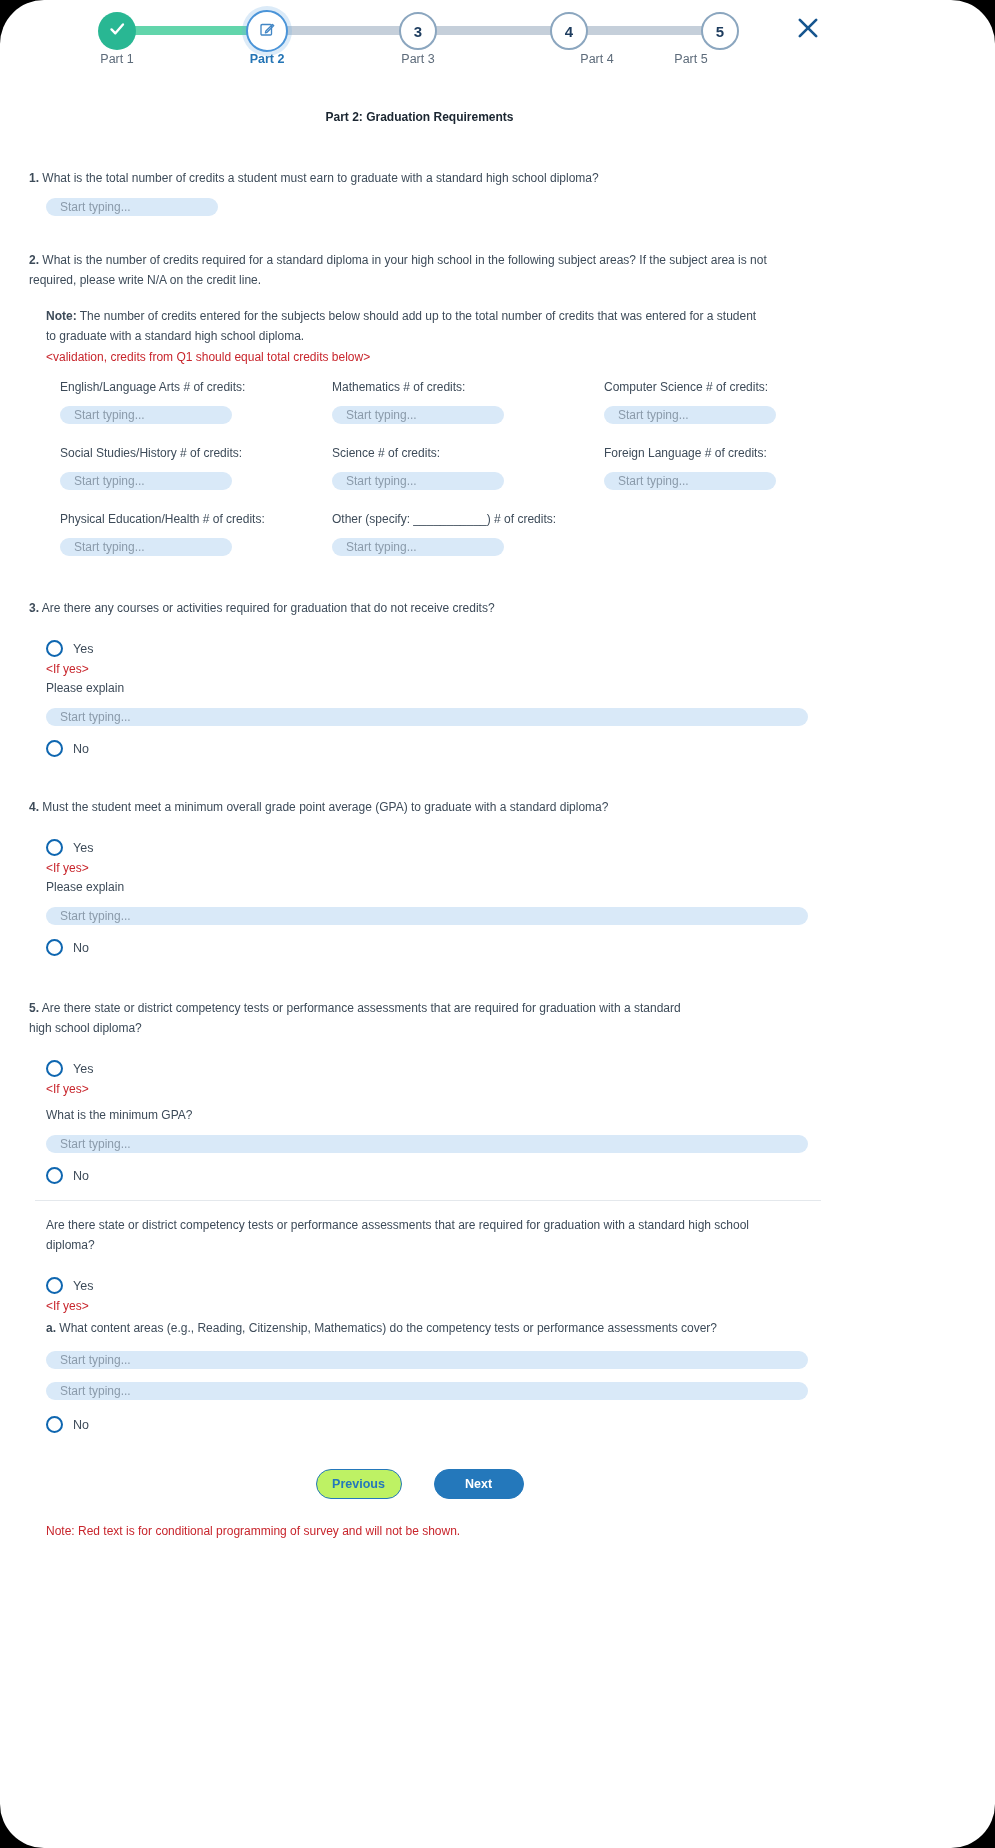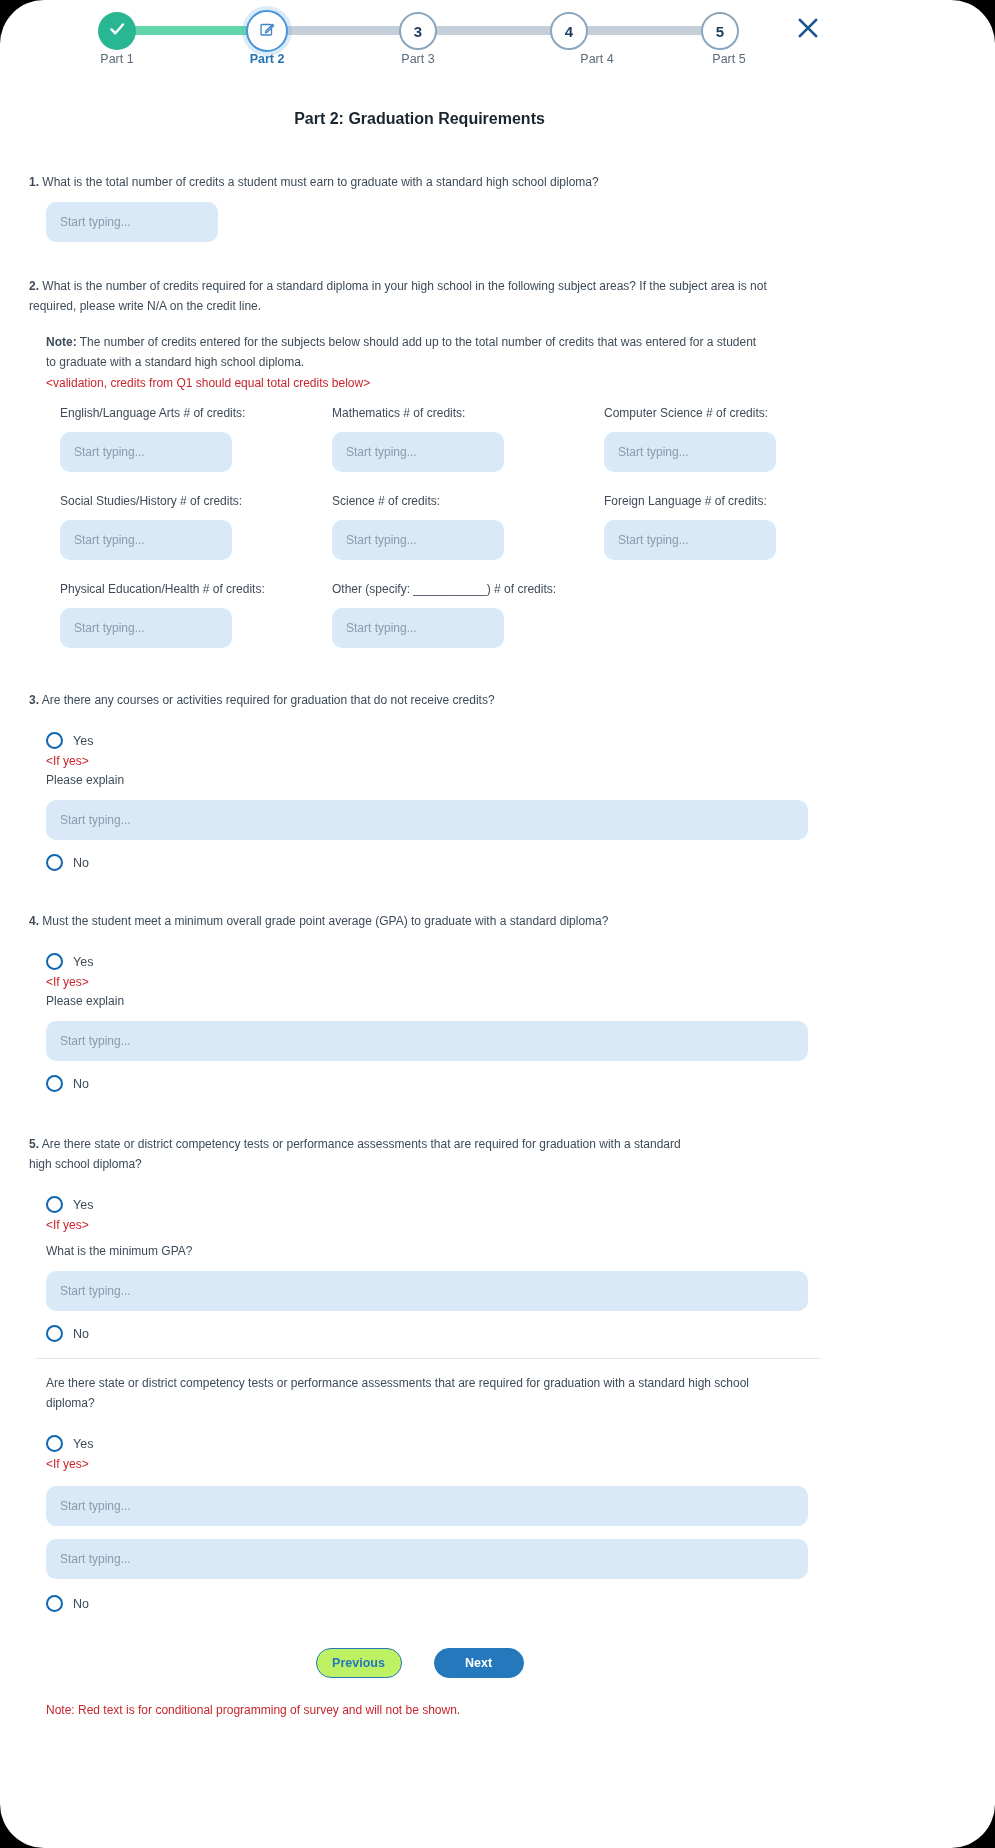--- a/index.html
+++ b/index.html
@@ -36,29 +36,29 @@
   .step-number { font-size: 15px; font-weight: 600; color: #1d3c5e; }
   .step-label {
     position: absolute; top: 52px; width: 90px; text-align: center;
     font-size: 12.5px; color: #5d6b7a;
   }
   .step-label.active { color: #2374b5; font-weight: 700; }
   .close-btn { position: absolute; left: 794px; top: 14px; width: 28px; height: 28px; cursor: pointer; }
 
   
   .main { padding: 0 20px 0 29px; }
-  .page-title { width: 781px; text-align: center; margin-top: 30px; font-size: 16px; font-weight: 700; color: #1a2530; }
+  .page-title { width: 781px; text-align: center; margin-top: 30px; font-size: 12px; font-weight: 700; color: #1a2530; }
 
   .q-text { font-size: 12px; line-height: 20px; white-space: pre-line; color: #3d4b59; }
   .q-num { font-weight: 700; }
   .indent { margin-left: 17px; }
 
   .field-label { font-size: 12px; color: #3d4b59; }
   input.text-input {
-    display: block; height: 40px; border: none; outline: none;
+    display: block; height: 18px; border: none; outline: none;
     background: #d9e9f8; border-radius: 10px; padding: 0 14px;
     font-family: "Liberation Sans", "DejaVu Sans", sans-serif;
     font-size: 12px; color: #3d4b59;
   }
   input.text-input::placeholder { color: #8b9bab; }
   .input-sm { width: 172px; }
   .input-lg { width: 762px; }
 
   .note-line { font-size: 12px; line-height: 20px; white-space: pre-line; }
   .note-bold { font-weight: 700; }
@@ -122,21 +122,21 @@
       <span class="step-number">4</span>
     </div>
     <div class="step-circle todo" style="left:701px;">
       <span class="step-number">5</span>
     </div>
 
     <div class="step-label" style="left:72px;">Part 1</div>
     <div class="step-label active" style="left:222px;">Part 2</div>
     <div class="step-label" style="left:373px;">Part 3</div>
     <div class="step-label" style="left:552px;">Part 4</div>
-    <div class="step-label" style="left:684px;">Part 5</div>
+    <div class="step-label" style="left:646px;">Part 5</div>
 
     <div class="close-btn">
       <svg width="28" height="28" viewBox="0 0 24 24">
           <path d="M5 5l14 14M19 5L5 19" stroke="#17568f" stroke-width="2.3" stroke-linecap="round"></path>
         </svg>
     </div>
   </div>
 
   <div class="main">
 
@@ -234,20 +234,21 @@
 
     <div class="divider"></div>
 
     <div class="q-text indent" style="margin-top:14px;">Are there state or district competency tests or performance assessments that are required for graduation with a standard high school
 diploma?</div>
     <div class="radio-row" style="margin-top:22px;">
       <span class="radio-circle"></span>
       <span class="radio-label">Yes</span>
     </div>
     <div class="red-text indent" style="margin-top:4px;">&lt;If yes&gt;</div>
+    <div class="q-text indent" style="margin-top:3px;"><span class="q-num">a.</span><span> What content areas (e.g., Reading, Citizenship, Mathematics) do the competency tests or performance assessments cover?</span></div>
     <input class="text-input input-lg indent" style="margin-top: 13px;" placeholder="Start typing...">
     <input class="text-input input-lg indent" style="margin-top: 13px;" placeholder="Start typing...">
     <div class="radio-row" style="margin-top:16px;">
       <span class="radio-circle"></span>
       <span class="radio-label">No</span>
     </div>
 
     <div class="btn-row">
       <div class="btn btn-previous">Previous</div>
       <div class="btn btn-next">Next</div>

